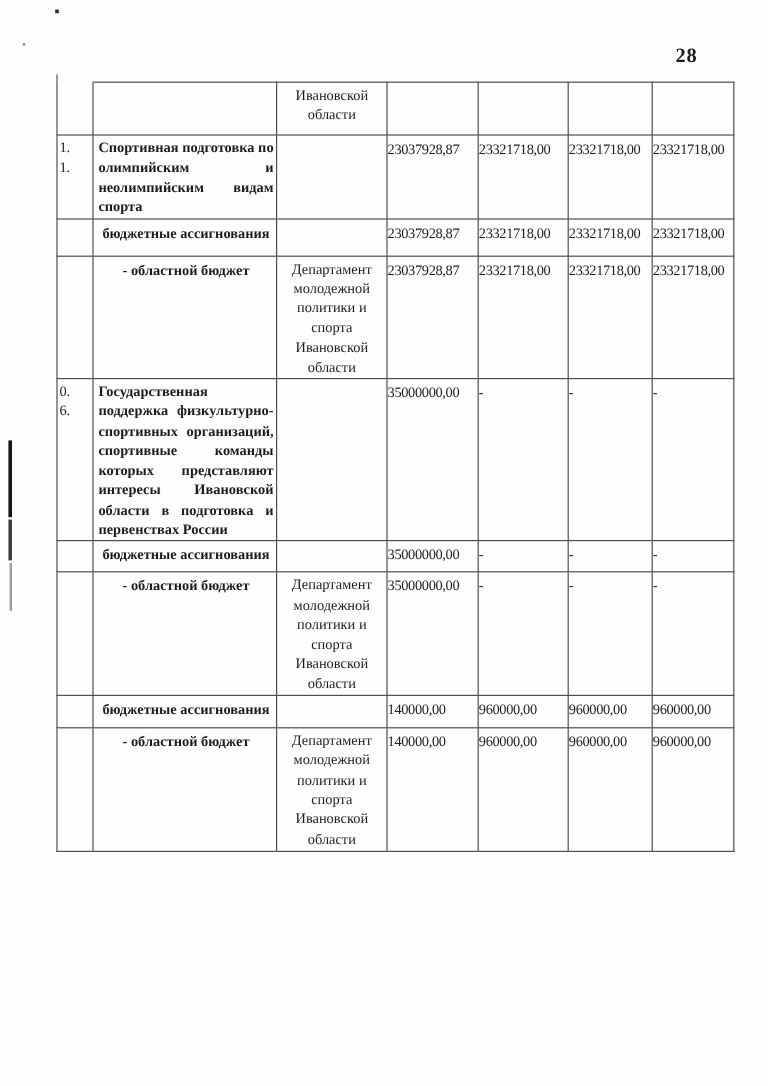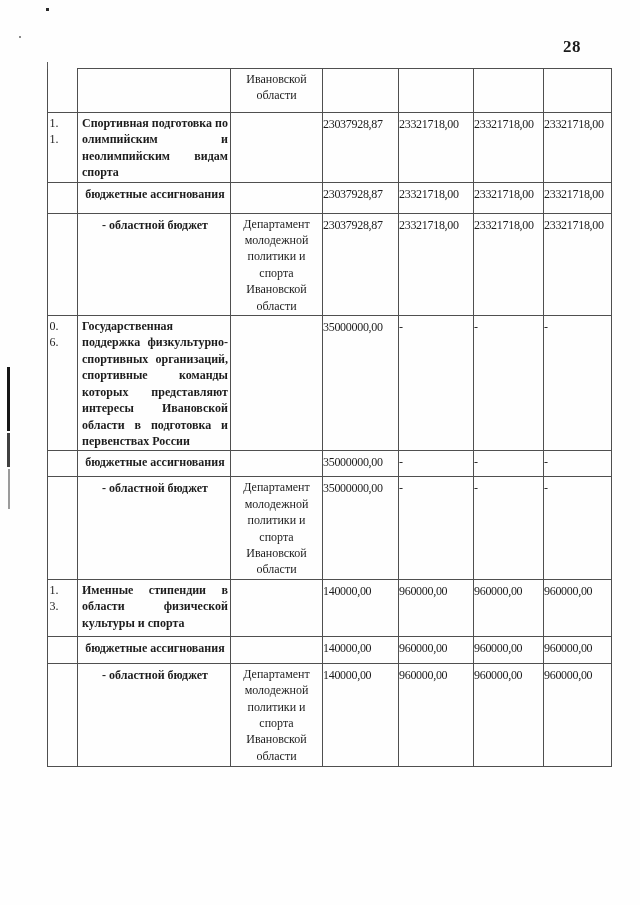--- a/index.html
+++ b/index.html
@@ -135,29 +135,20 @@
         </tr>
         <tr style="height: 102px;">
           <td class="num"></td>
           <td class="name plain">- областной бюджет</td>
           <td class="exec">Департамент молодежной политики и спорта Ивановской области</td>
           <td class="val">35000000,00</td>
           <td class="val">-</td>
           <td class="val">-</td>
           <td class="val">-</td>
         </tr>
-        <tr style="height: 57px;">
-          <td class="num">1.3.</td>
-          <td class="name">Именные стипендии в области физической культуры и спорта</td>
-          <td class="exec"></td>
-          <td class="val">140000,00</td>
-          <td class="val">960000,00</td>
-          <td class="val">960000,00</td>
-          <td class="val">960000,00</td>
-        </tr>
         <tr style="height: 27px;">
           <td class="num"></td>
           <td class="name plain">бюджетные ассигнования</td>
           <td class="exec"></td>
           <td class="val">140000,00</td>
           <td class="val">960000,00</td>
           <td class="val">960000,00</td>
           <td class="val">960000,00</td>
         </tr>
         <tr style="height: 103px;">

